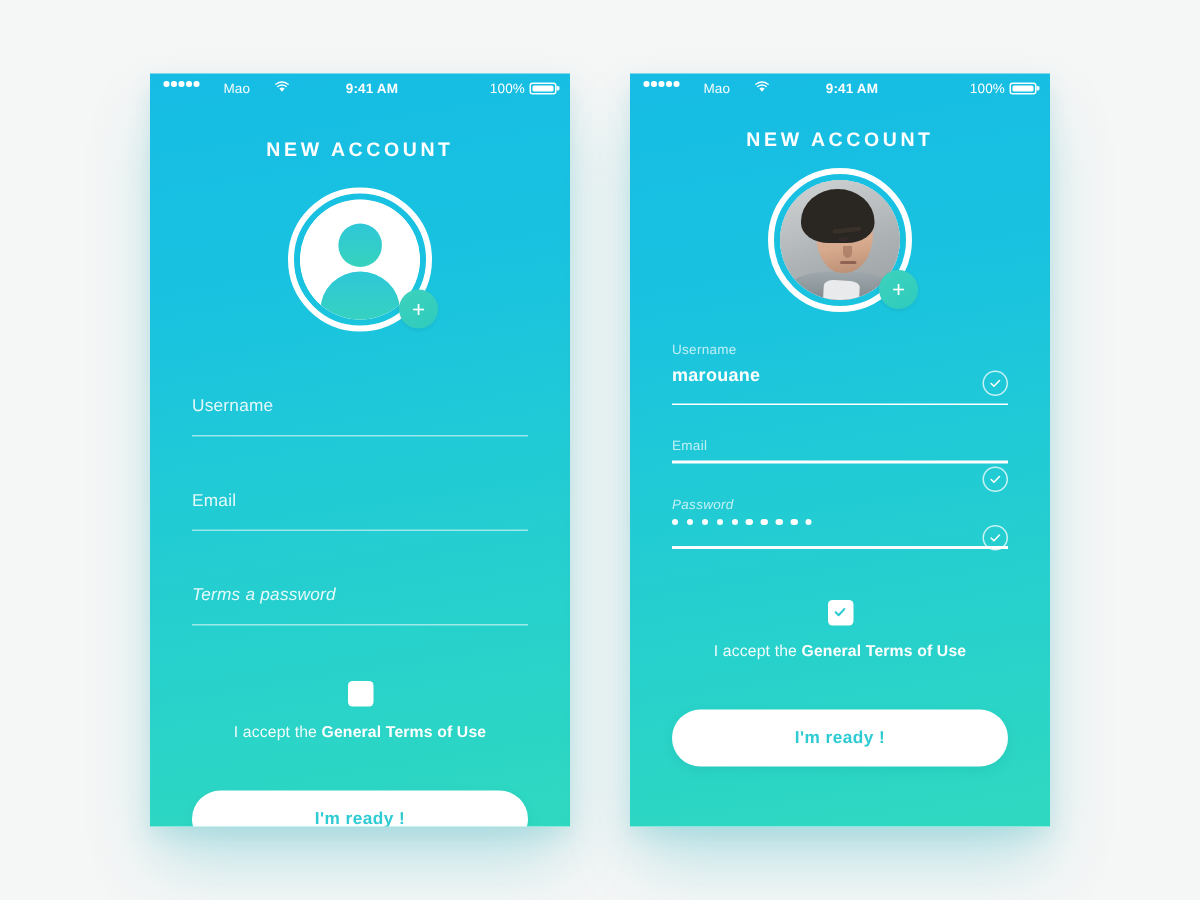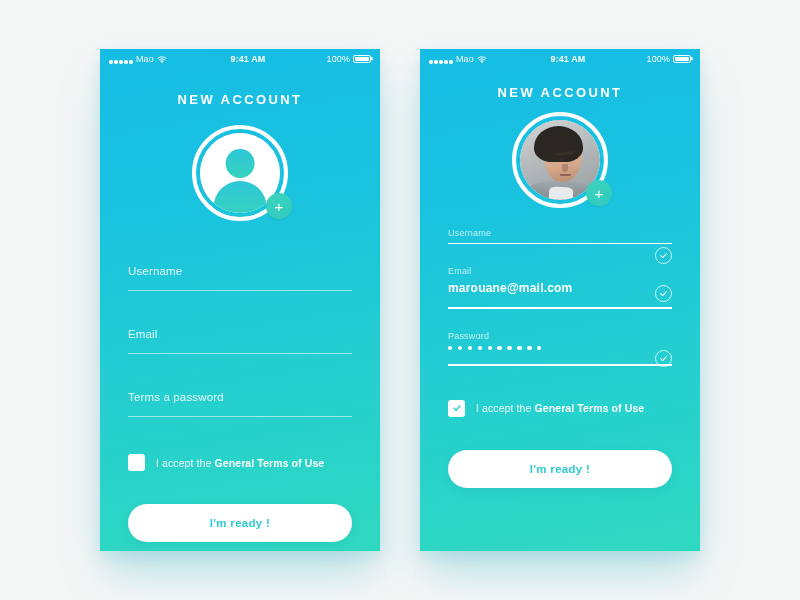--- a/index.html
+++ b/index.html
@@ -43,22 +43,22 @@
     display: flex;
     align-items: center;
     padding: 0 9px;
     color: #ffffff;
     font-size: 9px;
     letter-spacing: 0.1px;
     position: relative;
   }
   .sb-left {
     display: flex;
-    align-items: flex-end;
-    gap: 3px;
+    align-items: flex-start;
+    gap: 16px;
   }
   .dots {
     display: flex;
     gap: 1.5px;
     align-items: center;
   }
   .dots i {
     display: block;
     width: 3.6px;
     height: 3.6px;
@@ -269,21 +269,21 @@
   .form {
     padding: 0 28px;
     margin-top: 30px;
   }
   .phone--filled .form { margin-top: 20px; }
 
   .field {
     position: relative;
     margin-bottom: 22px;
   }
-  .field:last-of-type { margin-bottom: 0; }
+  .field:last-of-type { margin-bottom: 0; font-style: italic; }
 
   .field-label {
     display: block;
     color: rgba(255,255,255,.72);
     font-size: 9px;
     letter-spacing: .2px;
     margin-bottom: 5px;
   }
   .field-placeholder {
     display: block;
@@ -338,20 +338,21 @@
   .phone--empty .form { margin-top: 44px; }
   .phone--empty .field { margin-bottom: 37px; }
 
   
   .terms {
     display: flex;
     align-items: center;
     gap: 11px;
     padding: 0 28px;
     margin-top: 30px;
+    flex-direction: column;
   }
   .phone--filled .terms { margin-top: 34px; }
 
   .checkbox {
     width: 17px;
     height: 17px;
     border-radius: 3px;
     background: #ffffff;
     flex: 0 0 auto;
     display: flex;
@@ -511,31 +512,31 @@
           </div>
         </div>
       </div>
       <div class="plus-badge">+</div>
     </div>
 
     <div class="form">
 
       <div class="field field--filled">
         <span class="field-label">Username</span>
+        <span class="field-value">marouane</span>
         <div class="field-rule"></div>
         <span class="check-circle">
           <svg viewBox="0 0 14 14" width="11" height="11">
             <path d="M3.5 7.2 L5.9 9.6 L10.6 4.7" stroke="#fff" stroke-width="1.3" fill="none" stroke-linecap="round" stroke-linejoin="round"></path>
           </svg>
         </span>
       </div>
 
       <div class="field field--filled">
         <span class="field-label">Email</span>
-        <span class="field-value">marouane@mail.com</span>
         <div class="field-rule"></div>
         <span class="check-circle">
           <svg viewBox="0 0 14 14" width="11" height="11">
             <path d="M3.5 7.2 L5.9 9.6 L10.6 4.7" stroke="#fff" stroke-width="1.3" fill="none" stroke-linecap="round" stroke-linejoin="round"></path>
           </svg>
         </span>
       </div>
 
       <div class="field field--filled">
         <span class="field-label">Password</span>

